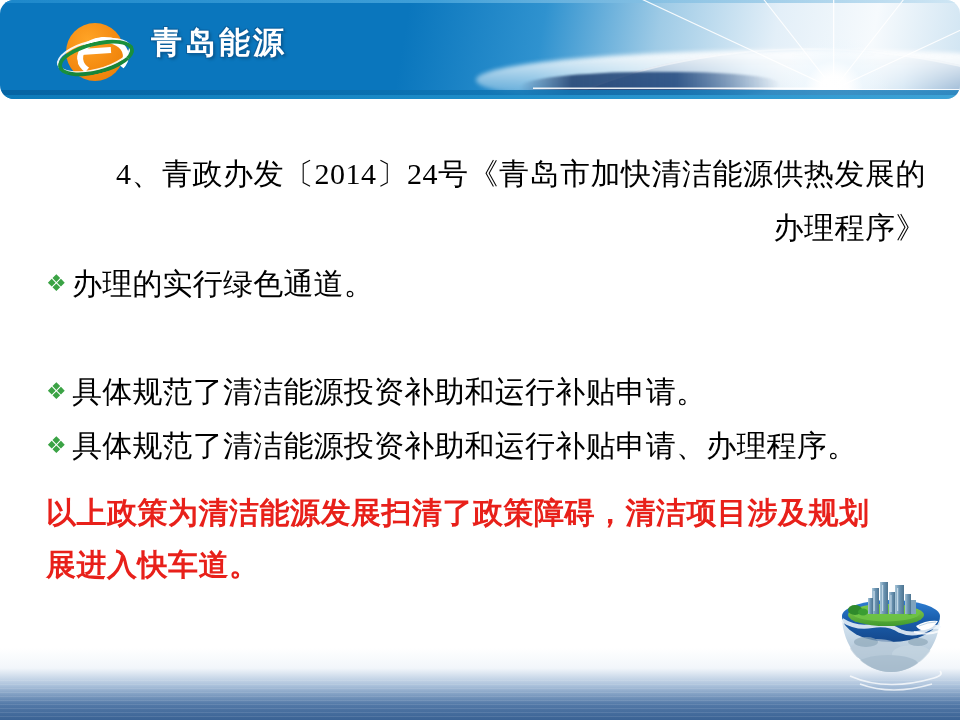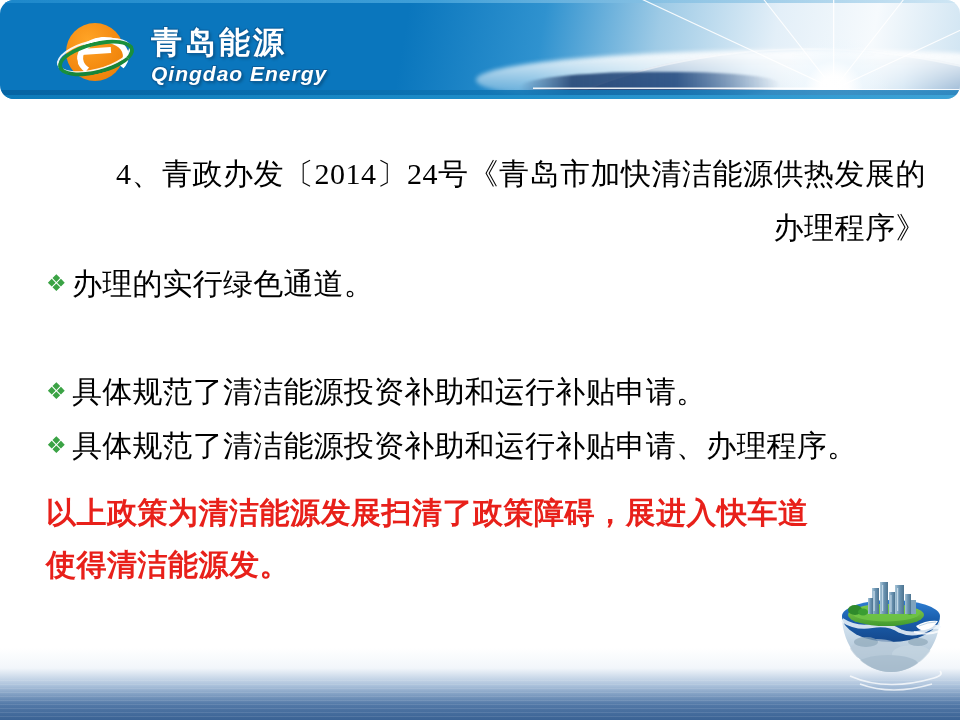--- a/index.html
+++ b/index.html
@@ -298,21 +298,20 @@
 
     <div class="logo">
       <div class="logo-mark">
         <div class="logo-ball"></div>
         <div class="logo-e"></div>
         <div class="logo-e-bar"></div>
         <div class="logo-ring-white"></div>
         <div class="logo-ring"></div>
       </div>
       <div class="logo-cn">青岛能源</div>
-      <div class="logo-en">Qingdao Energy</div>
     </div>
   </div>
 
   <div class="content">
 
     <div class="para title-block">
       <span class="ln">4、青政办发〔2014〕24号《青岛市加快清洁能源供热发展的</span>
       <span class="ln">办理程序》</span>
     </div>
 
@@ -331,22 +330,22 @@
     </div>
 
     <div class="bullet-row b3">
       <span class="bullet-mark">❖</span>
       <span class="bullet-text">
         <span class="ln">具体规范了清洁能源投资补助和运行补贴申请、办理程序。</span>
       </span>
     </div>
 
     <div class="conclusion">
-      <span class="ln">以上政策为清洁能源发展扫清了政策障碍，展进入快车道</span>
-      <span class="ln">使得清洁能源发。</span>
+      <span class="ln">以上政策为清洁能源发展扫清了政策障碍，清洁项目涉及规划</span>
+      <span class="ln">展进入快车道。</span>
     </div>
   </div>
 
   <div class="water">
     <div class="water-shimmer"></div>
   </div>
 
   <div class="eco">
     <svg viewBox="0 0 130 118" width="130" height="118" xmlns="http://www.w3.org/2000/svg">
       <defs>

